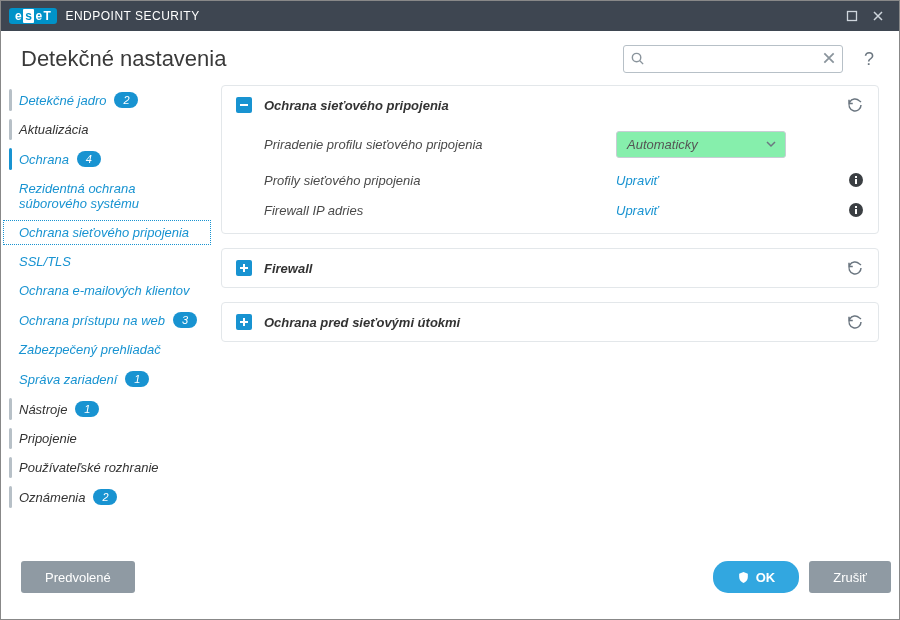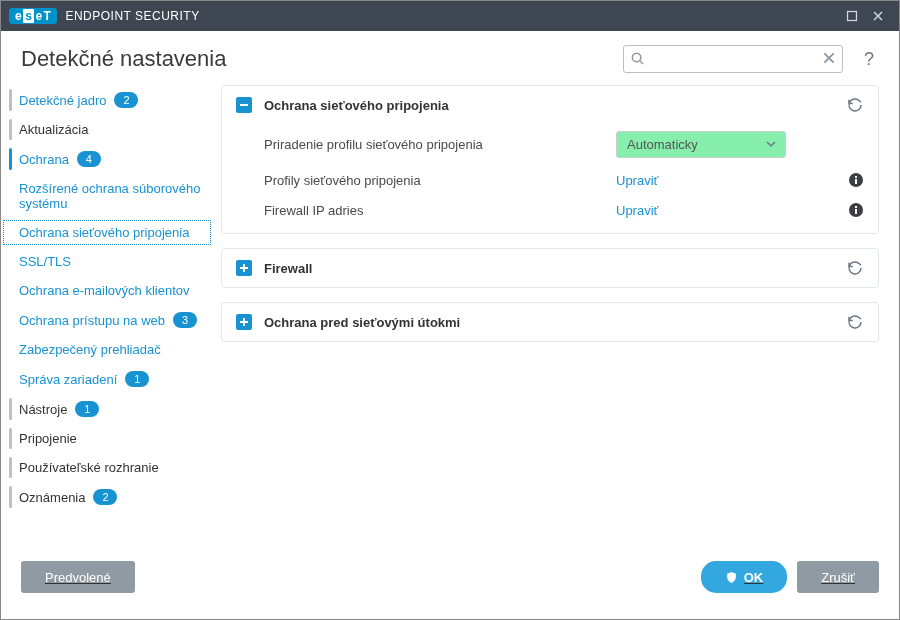--- a/index.html
+++ b/index.html
@@ -14,21 +14,21 @@
   .win-btn svg { width:12px; height:12px; }
   
   .head-row { display:flex; align-items:center; padding:14px 20px 8px 20px; gap:16px; flex:none; }
   .page-title { font-size:22px; color:#3a3a3a; flex:1; }
   .search-wrap { position:relative; width:220px; }
   .search-input { width:100%; height:28px; border:1px solid #b7c0c7; border-radius:3px; padding:0 28px 0 28px; box-sizing:border-box; font-size:13px; color:#333; }
   .search-icon { position:absolute; left:7px; top:6px; color:#8a949c; }
   .clear-icon { position:absolute; right:7px; top:6px; color:#8a949c; cursor:pointer; }
   .help-q { width:20px; text-align:center; color:#6b7680; font-size:18px; cursor:pointer; }
   
-  .body { flex:1; display:flex; min-height:0; }
+  .body { flex:1; display:flex; min-height:0;font-style:italic; }
   
   .sidebar { width:212px; flex:none; padding:4px 0 0 0; font-size:13px; overflow:hidden; }
   .nav-item, .nav-sub { display:flex; align-items:center; padding:7px 10px 7px 18px; cursor:pointer; color:#333; position:relative; }
   .nav-item .rail { position:absolute; left:8px; top:4px; bottom:4px; width:3px; background:#b7c0c7; border-radius:2px; }
   .nav-item.active, .nav-item.blue { color:#1893d1; }
   .nav-item.active .rail { background:#1893d1; }
   .nav-sub { padding-left:18px; color:#1893d1; }
   .nav-sub.selected { outline:1px dotted #1893d1; outline-offset:-3px; }
   .badge { margin-left:8px; min-width:16px; height:16px; background:#1893d1; color:#fff; border-radius:9px; font-size:11px; display:inline-flex; align-items:center; justify-content:center; padding:0 4px; }
   
@@ -39,21 +39,21 @@
   .expander svg { width:10px; height:10px; }
   .reset-icon { margin-left:auto; color:#6b7680; cursor:pointer; }
   .panel-body { padding:0 14px 8px 42px; }
   .row { display:flex; align-items:center; padding:7px 0; gap:12px; }
   .row .label { flex:0 0 340px; color:#4a4a4a; }
   .select { border:1px solid #c7ced4; border-radius:3px; padding:4px 26px 4px 10px; min-width:170px; height:27px; box-sizing:border-box; background:#86efac; color:#555; position:relative; display:flex; align-items:center; }
   .select .chev { position:absolute; right:8px; top:6px; color:#6b7680; }
   .link { color:#1893d1; cursor:pointer; }
   .info { margin-left:auto; color:#3b3f43; cursor:pointer; }
   
-  .footer { height:56px; border-top:0; display:flex; align-items:center; padding:0 20px 14px 20px; gap:10px; flex:none;text-decoration:underline; }
+  .footer { height:56px; border-top:0; display:flex; align-items:center; padding:0 8px 14px 20px; gap:10px; flex:none; }
   .btn { height:32px; padding:0 24px; border-radius:3px; border:none; font-size:13px; cursor:pointer; display:inline-flex; align-items:center; gap:6px; }
   .btn-default { background:#8f9aa3; color:#fff; }
   .btn-cancel  { background:#8f9aa3; color:#fff; }
   .btn-ok      { background:#32a7e0; color:#fff; font-weight:600;border-radius:15px; }
   .footer .spacer { flex:1; }
   svg { display:block; }
 </style>
 </head>
 <body>
 
@@ -110,21 +110,21 @@
         <div class="nav-item">
           <span class="rail"></span>
           <span>Aktualizácia</span>
         </div>
         <div class="nav-item active blue">
           <span class="rail"></span>
           <span>Ochrana</span>
           <span class="badge">4</span>
         </div>
         <div class="nav-sub">
-          <span>Rozšírené ochrana súborového systému</span>
+          <span>Rezidentná ochrana súborového systému</span>
         </div>
         <div class="nav-sub selected">
           <span>Ochrana sieťového pripojenia</span>
         </div>
         <div class="nav-sub">
           <span>SSL/TLS</span>
         </div>
         <div class="nav-sub">
           <span>Ochrana e-mailových klientov</span>
         </div>

